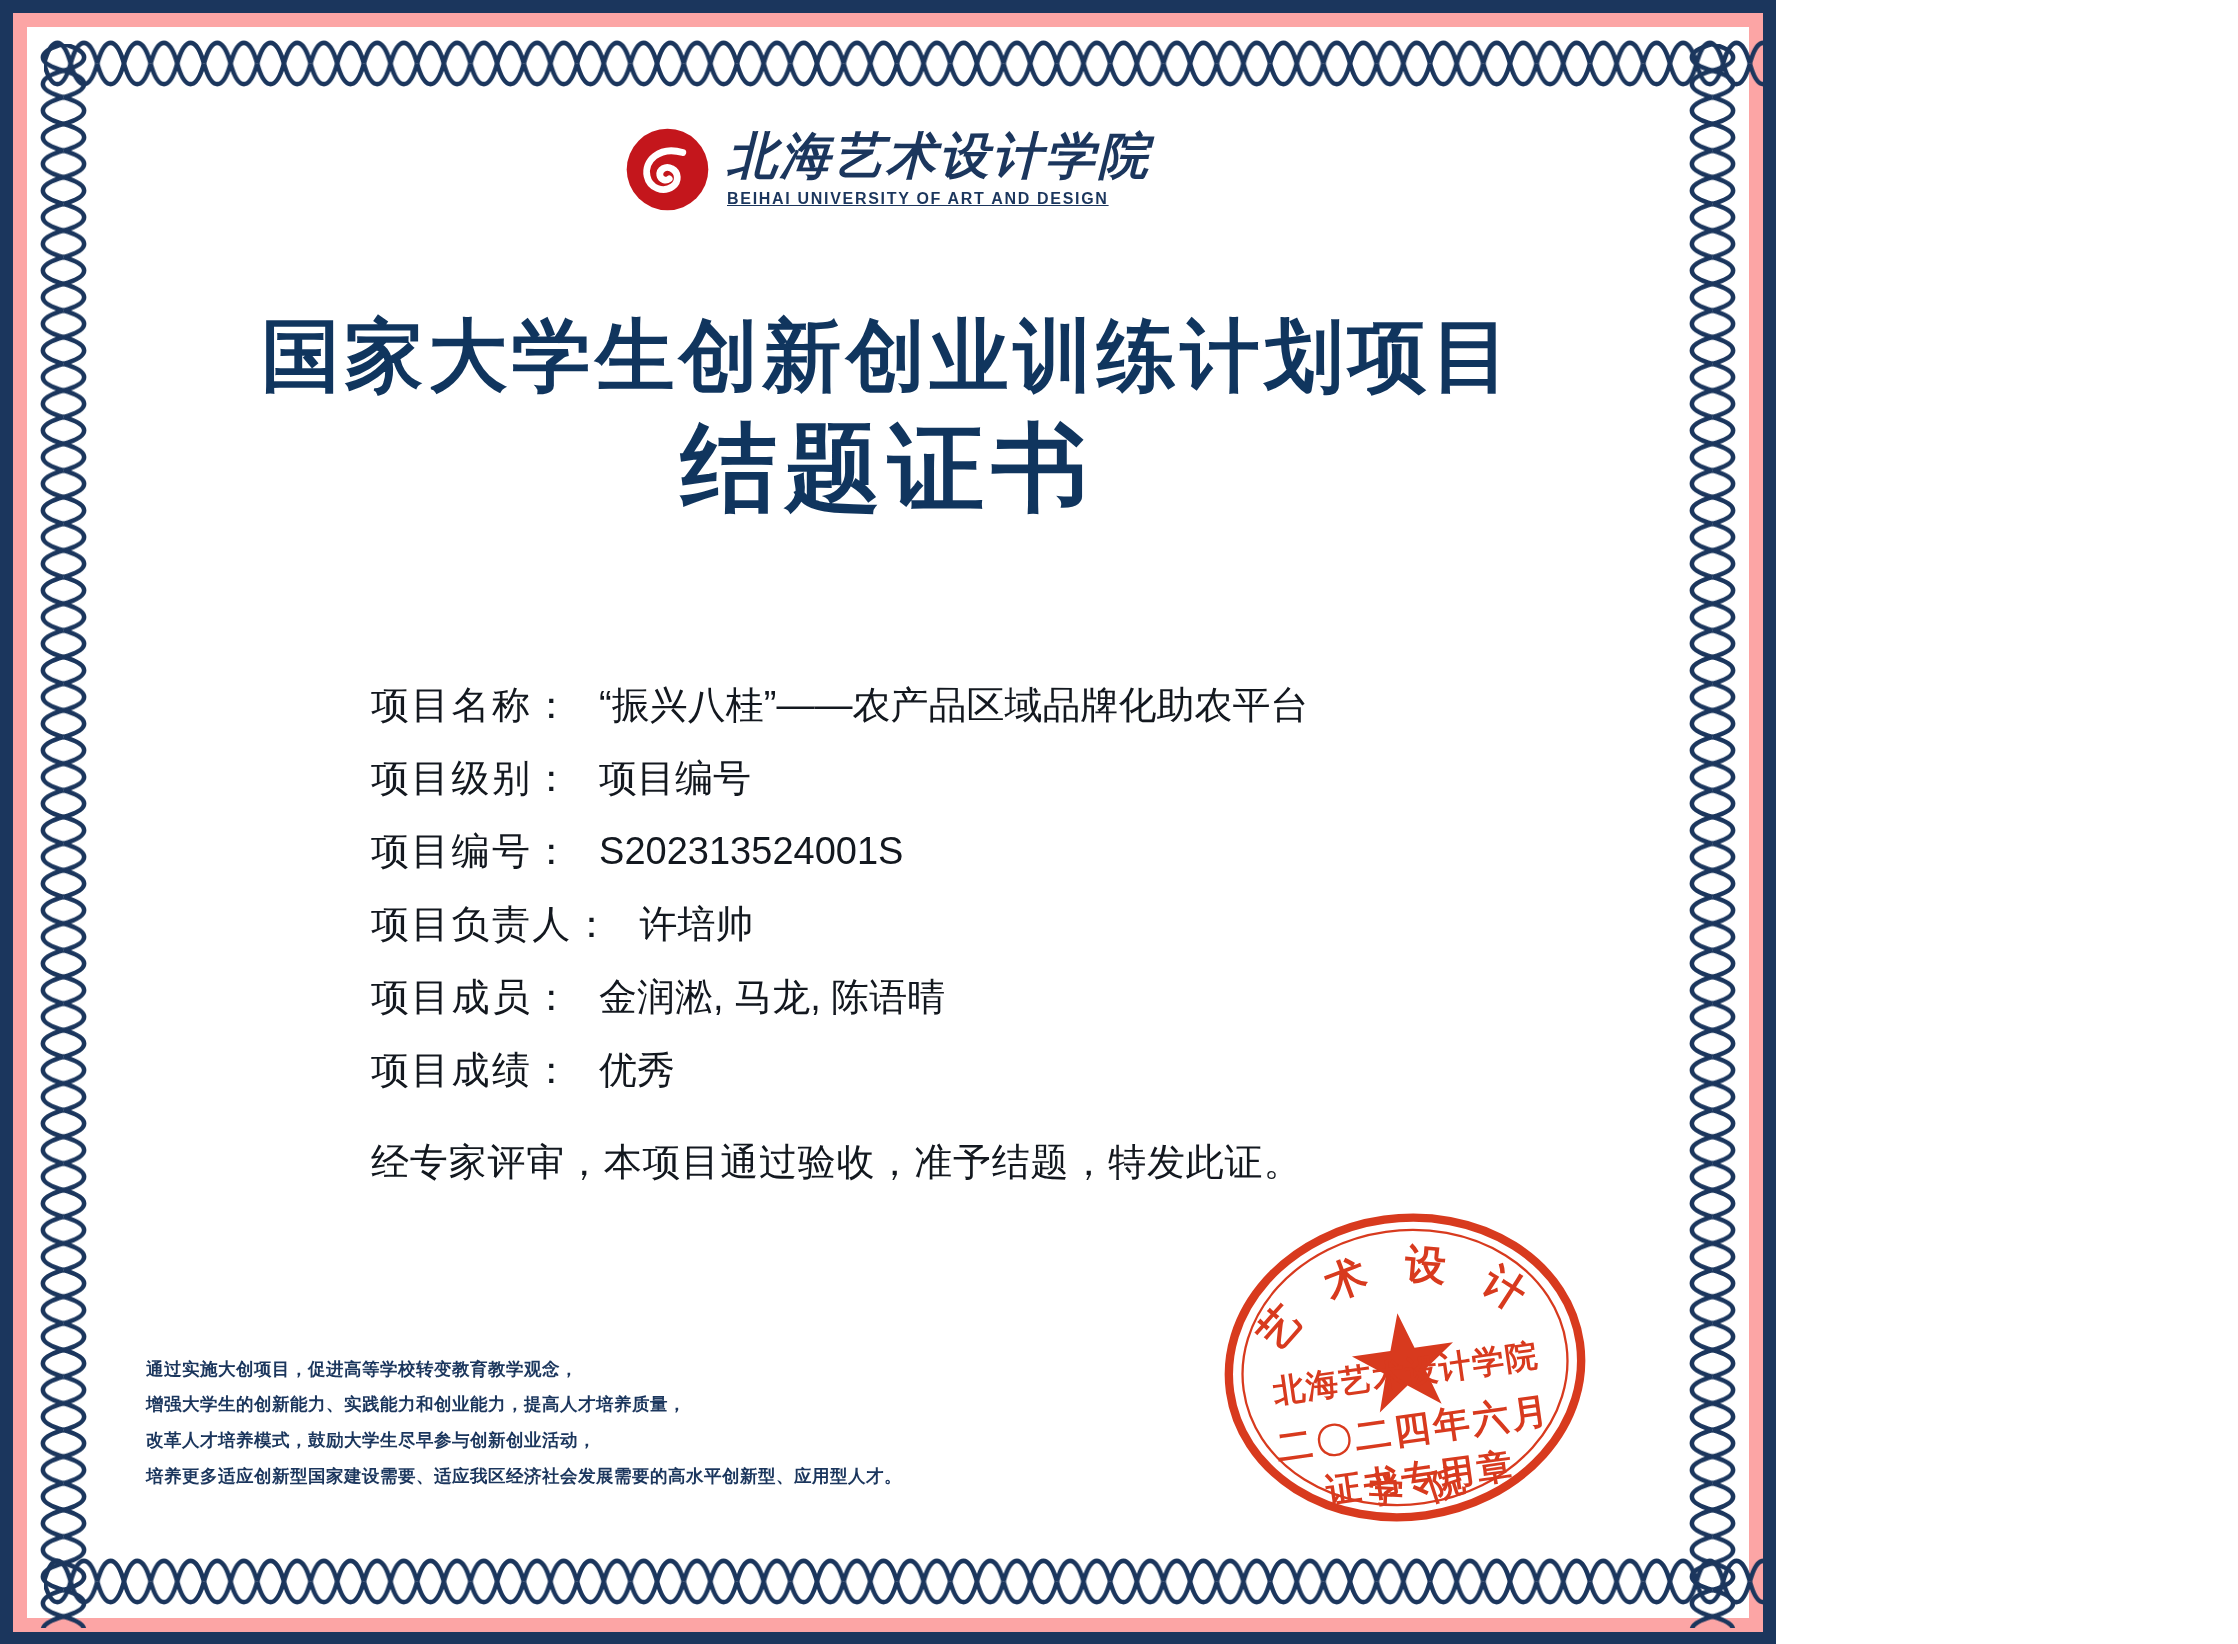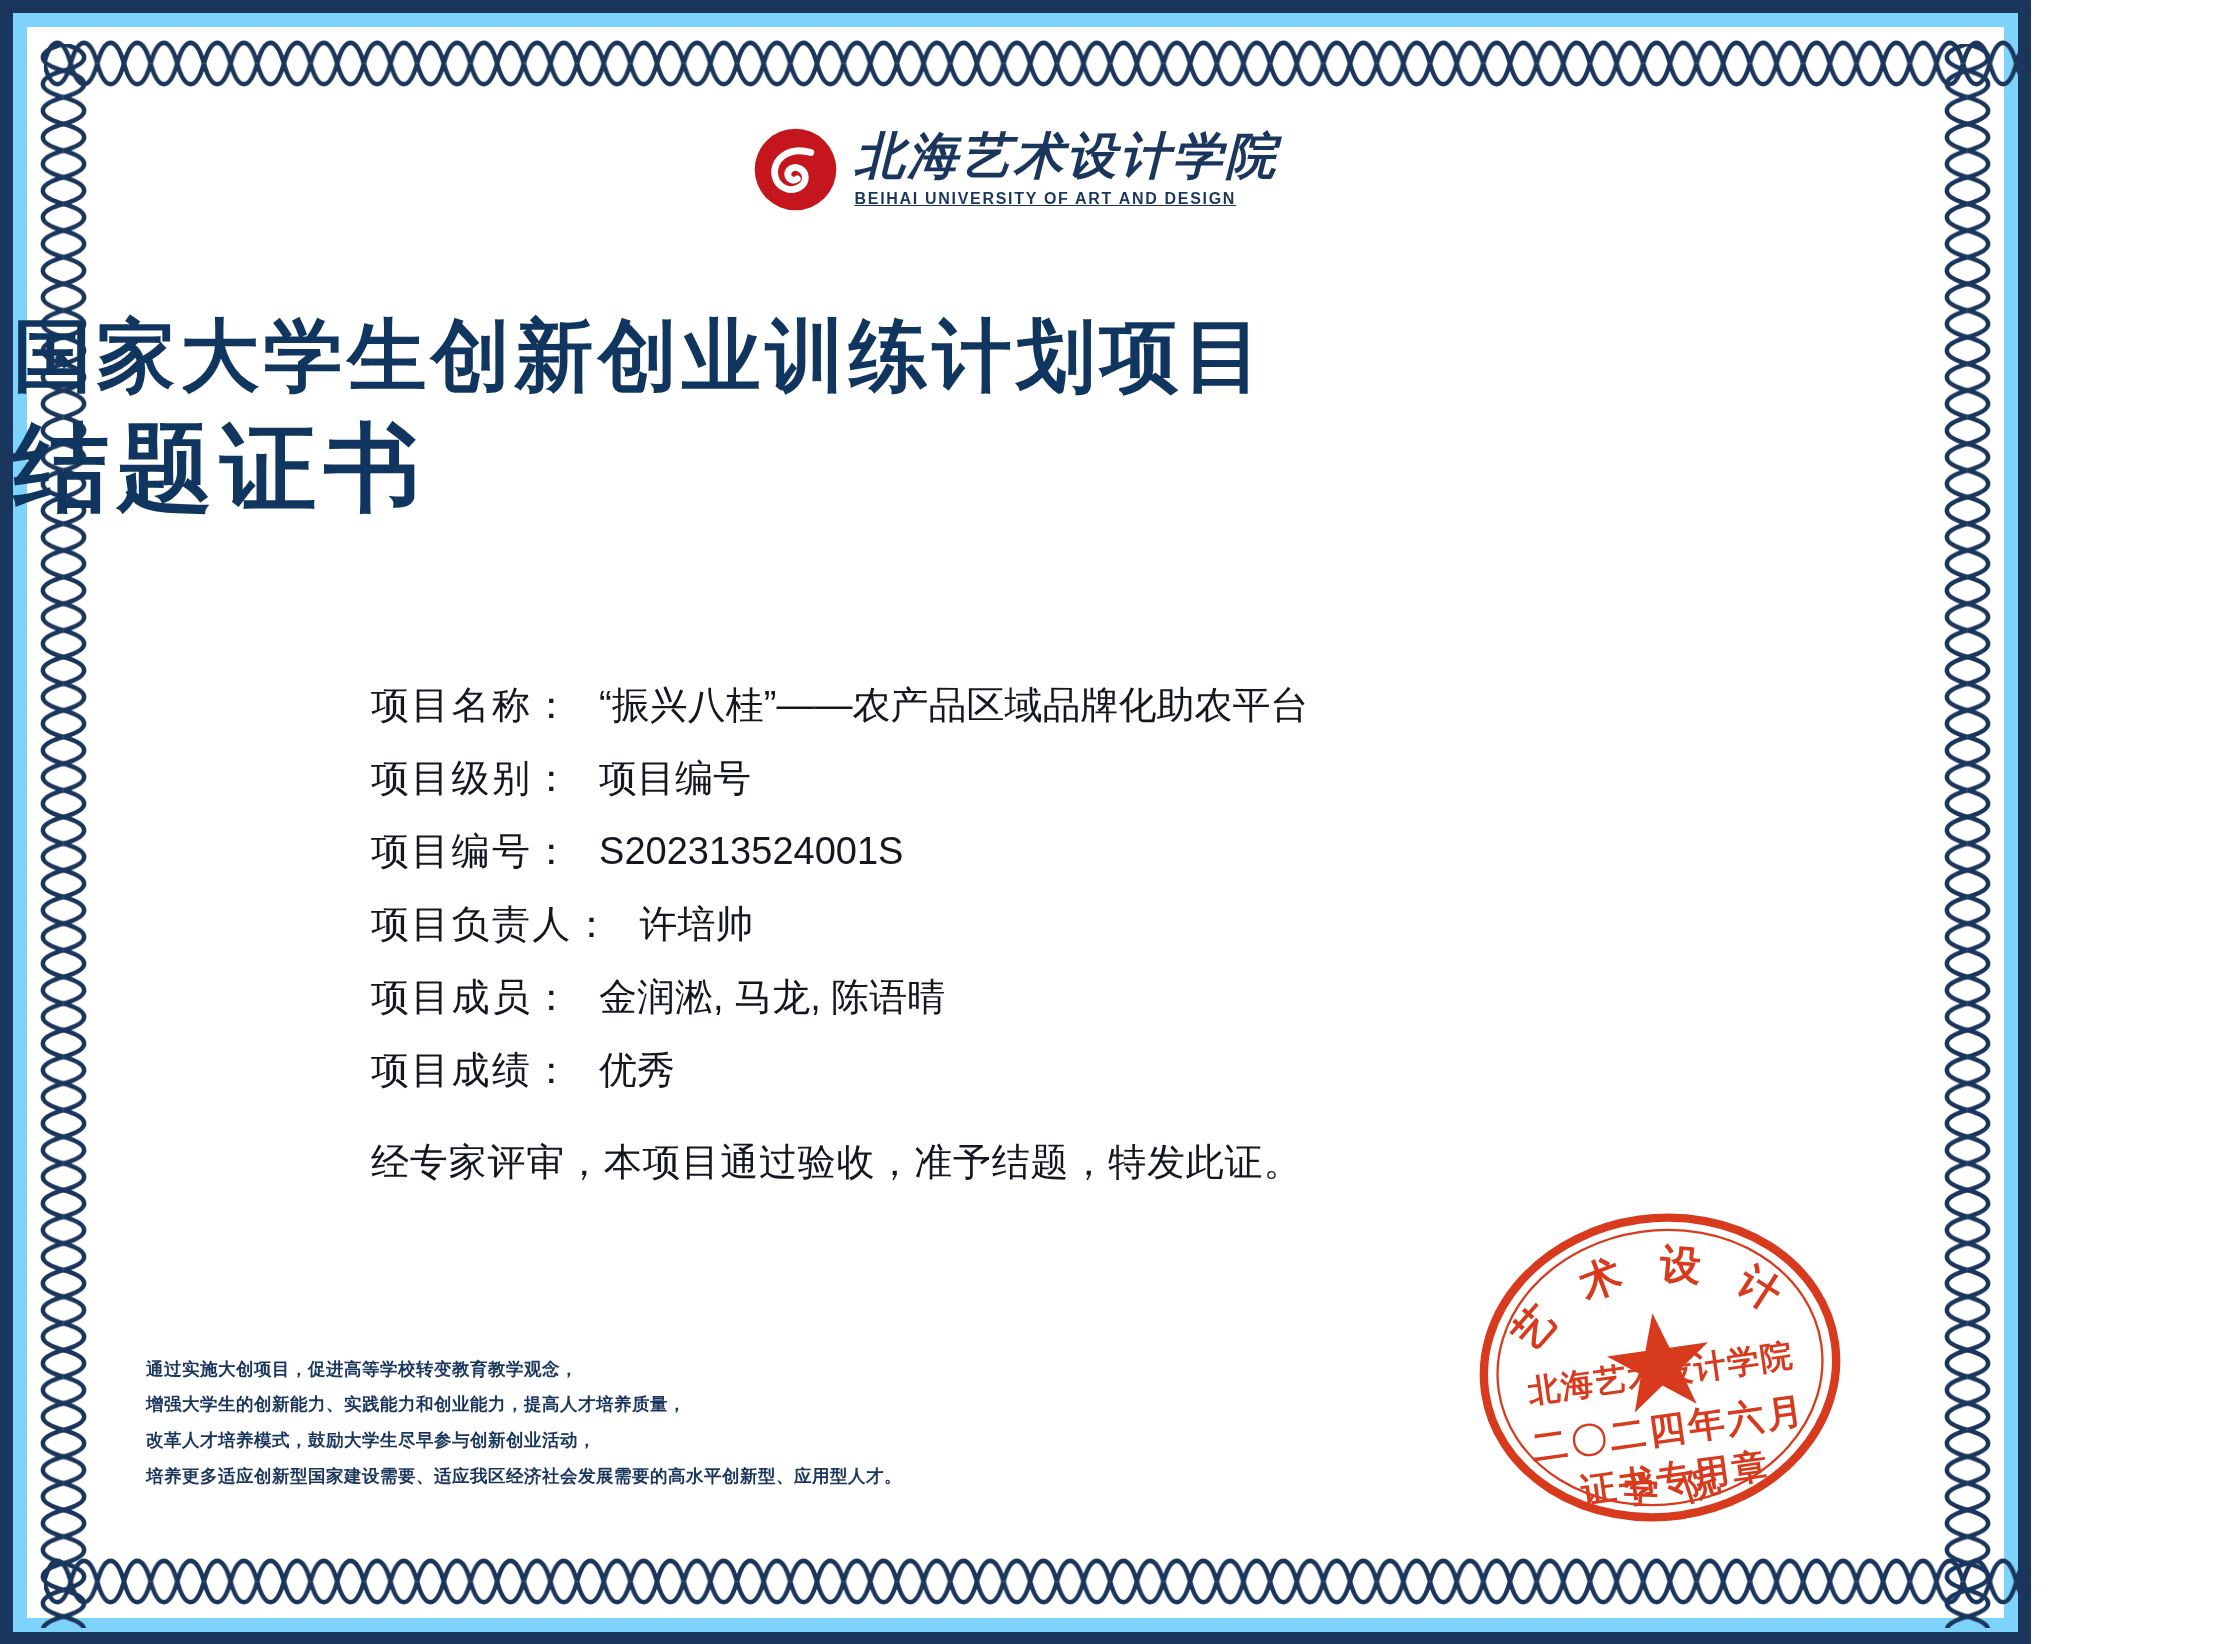--- a/index.html
+++ b/index.html
@@ -10,24 +10,24 @@
   body {
     width: 2239px;
     height: 1645px;
     font-family: "Liberation Serif", "DejaVu Serif", serif;
     overflow: hidden;
   }
 
   
   .certificate {
     position: relative;
-    width: 2031px;
+    width: 1776px;
     height: 1645px;
     box-sizing: border-box;
-    background: #7dd3fc;
+    background: #fca5a5;
     border: 13.7px solid #1b365d;
     overflow: hidden;
   }
   .inner-field {
     position: absolute;
     left: 13.7px;
     top: 13.7px;
     right: 13.7px;
     bottom: 13.7px;
     background: #ffffff;
@@ -89,21 +89,21 @@
     white-space: nowrap;
     text-decoration: underline;
   }
 
   
   .title-block {
     position: absolute;
     left: 0;
     right: 0;
     top: 297px;
-    text-align: left;
+    text-align: center;
   }
   .title-main {
     font-family: "Liberation Serif", "DejaVu Serif", serif;
     font-size: 79px;
     font-weight: 700;
     color: #10355e;
     letter-spacing: 4.6px;
     line-height: 1.18;
   }
   .title-sub {

